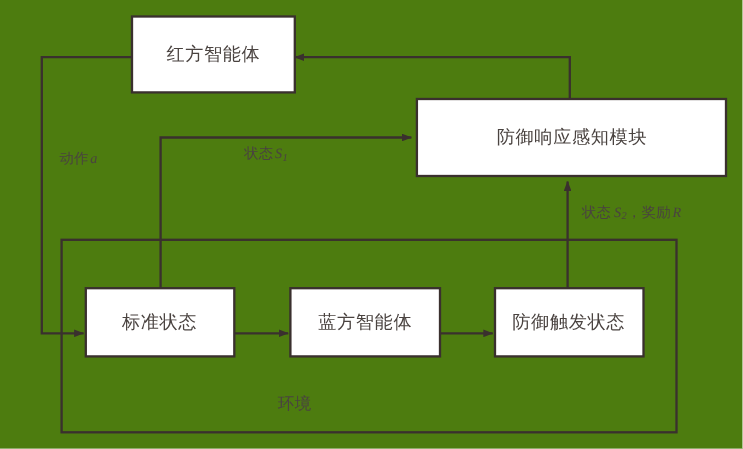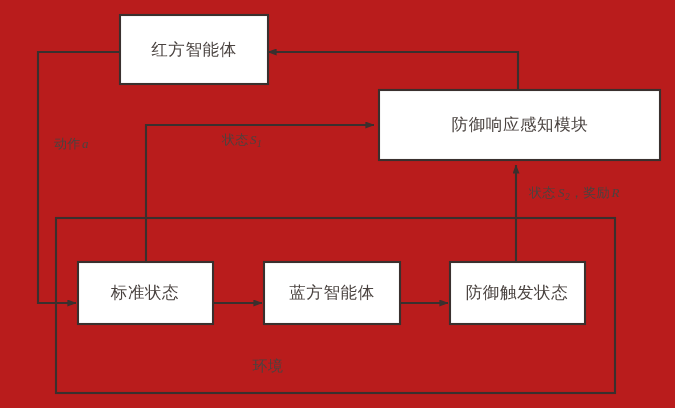--- a/index.html
+++ b/index.html
@@ -10,21 +10,21 @@
   body {
     width: 675px;
     height: 408px;
     font-family: "Liberation Serif", "DejaVu Serif", serif;
     overflow: hidden;
   }
   #diagram-root {
     position: relative;
     width: 675px;
     height: 408px;
-    background: #b91c1c;
+    background: #4d7c0f;
   }
   svg.diagram-canvas {
     position: absolute;
     top: 0;
     left: 0;
     width: 675px;
     height: 408px;
   }
   .node-box {
     fill: #ffffff;

